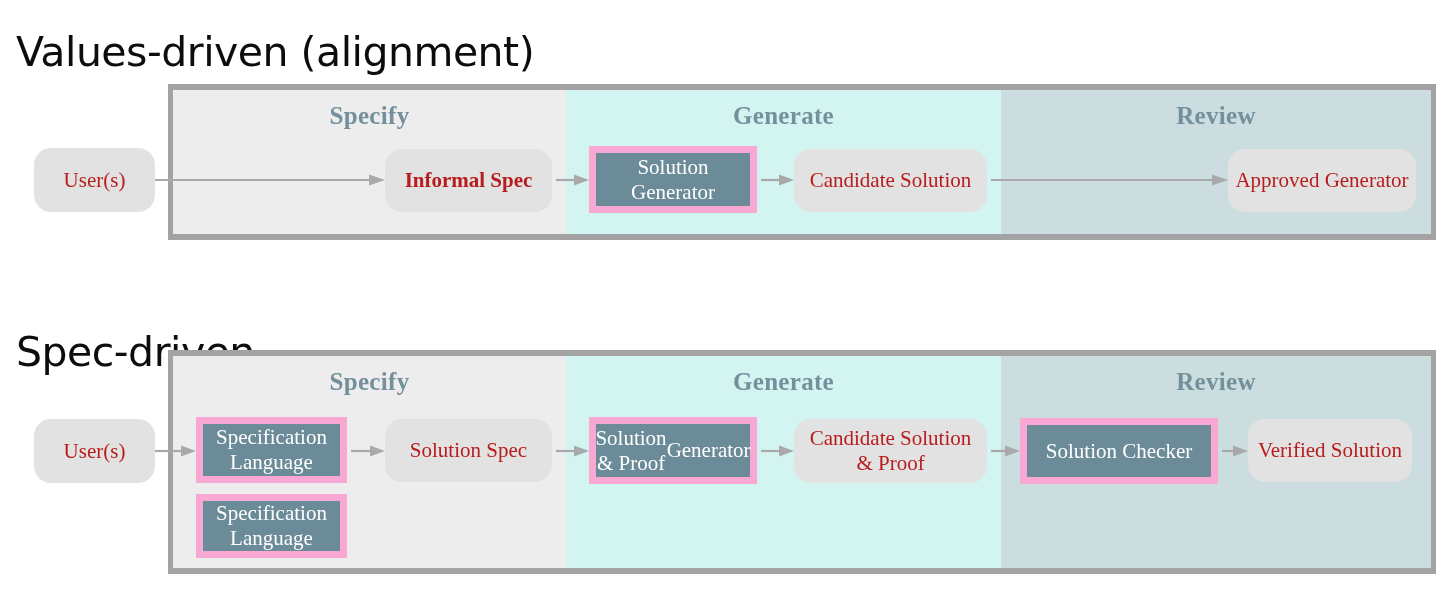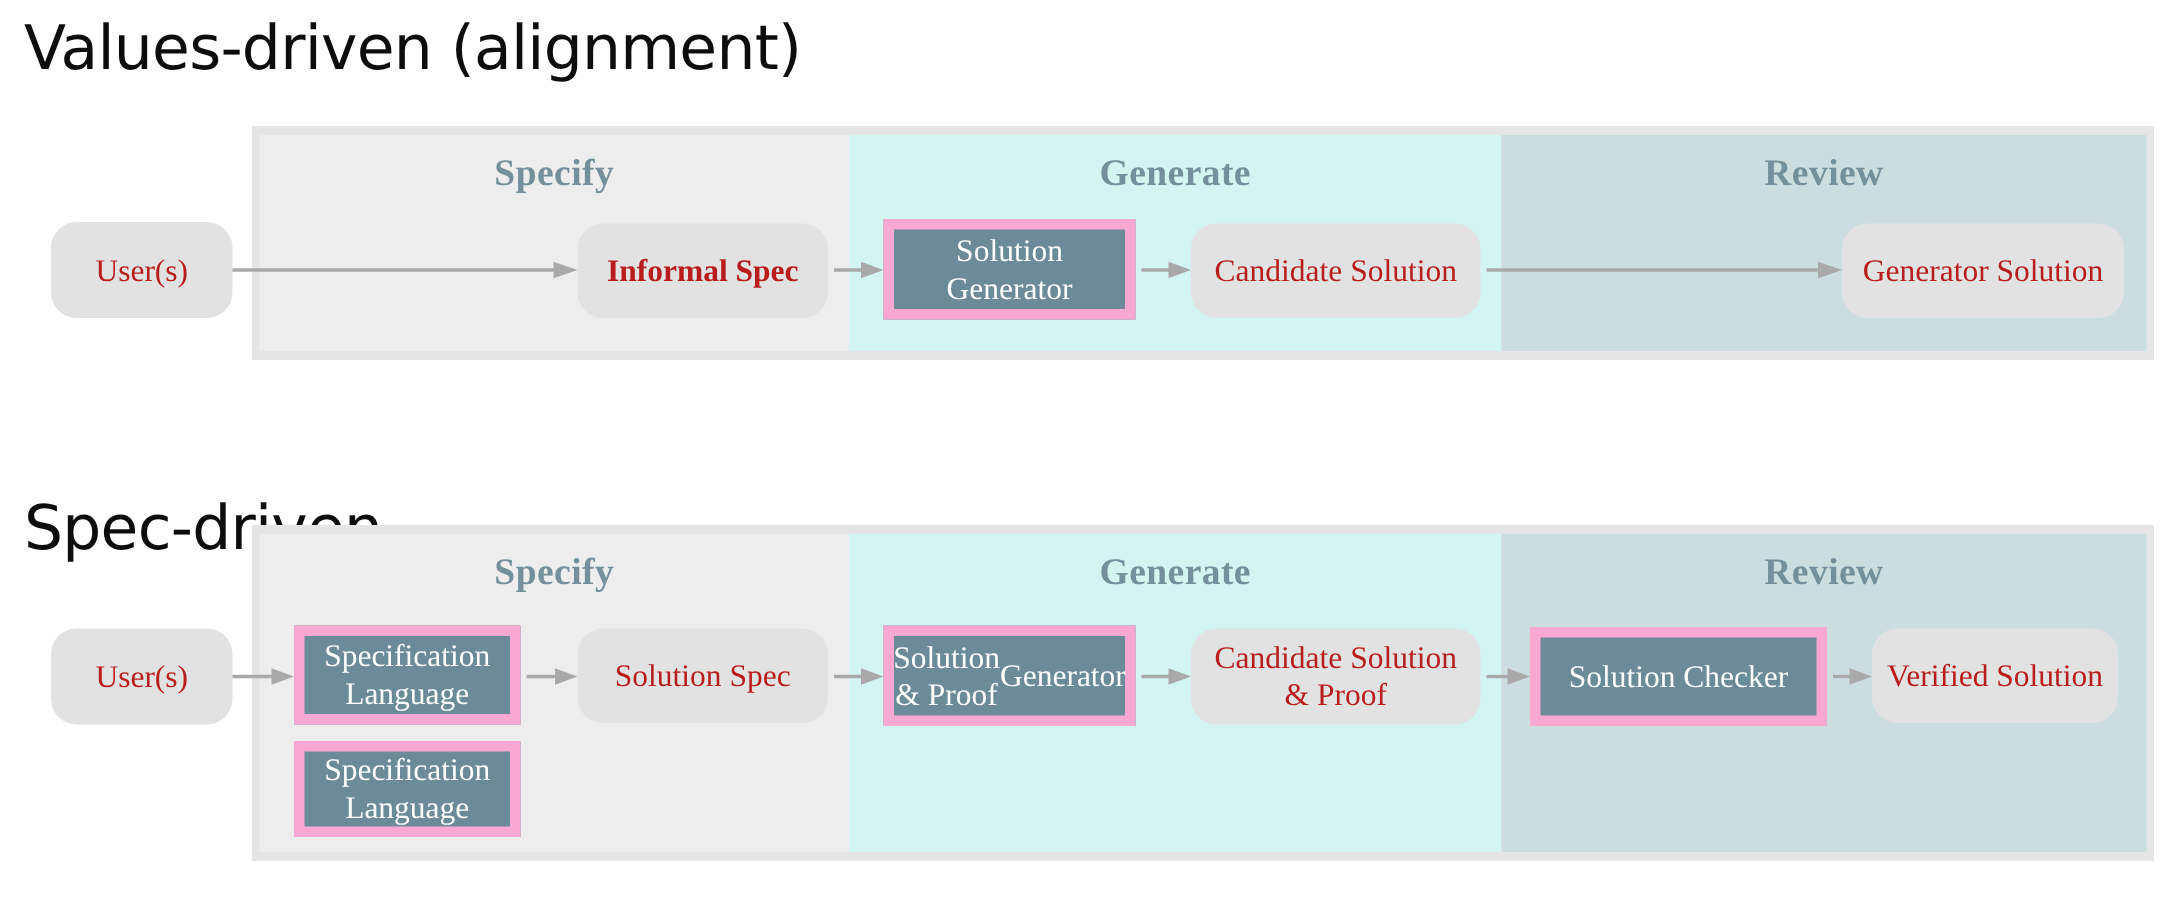--- a/index.html
+++ b/index.html
@@ -19,27 +19,27 @@
     position: absolute;
     left: 16px;
     font-family: "DejaVu Sans", sans-serif;
     font-size: 41px;
     font-weight: 400;
     color: #0d0d0d;
     letter-spacing: -0.5px;
     white-space: nowrap;
     line-height: 1;
   }
-  #title-1 { top: 12px; }
+  #title-1 { top: 32px; }
   #title-2 { top: 284px; margin-top: 48px; }
 
   
   .band {
     position: absolute;
-    background: #e5e5e5;
+    background: #a3a3a3;
     box-sizing: border-box;
   }
   #band-1 { left: 168px; top: 84px; width: 1268px; height: 156px; }
   #band-2 { left: 168px; top: 350px; width: 1268px; height: 224px; }
 
   .band-inner {
     position: absolute;
     display: flex;
     top: 6px;
     left: 5px;
@@ -123,21 +123,21 @@
 
 <div class="node light" style="left:385px; top:149px; width:167px; height:63px;font-weight:bold;">Informal Spec</div>
 
 <div class="node dark" style="left:589px; top:146px; width:168px; height:67px; flex-direction:column;">
   <span>Solution</span>
   <span>Generator</span>
 </div>
 
 <div class="node light" style="left:794px; top:149px; width:193px; height:63px;">Candidate Solution</div>
 
-<div class="node light" style="left:1228px; top:149px; width:188px; height:63px;">Generator Solution</div>
+<div class="node light" style="left:1228px; top:149px; width:188px; height:63px;">Approved Generator</div>
 
 <div class="arrow" style="left:155px; top:173px; width:230px;">
   <svg width="230" height="14" viewBox="0 0 230 14">
       <line x1="0" y1="7" x2="218" y2="7" stroke="#a9a9a9" stroke-width="2.2"></line>
       <polygon points="230,7 214,1.5 214,12.5" fill="#a9a9a9"></polygon>
     </svg>
 </div>
 <div class="arrow" style="left:556px; top:173px; width:33px;">
   <svg width="33" height="14" viewBox="0 0 33 14">
       <line x1="0" y1="7" x2="22" y2="7" stroke="#a9a9a9" stroke-width="2.2"></line>

